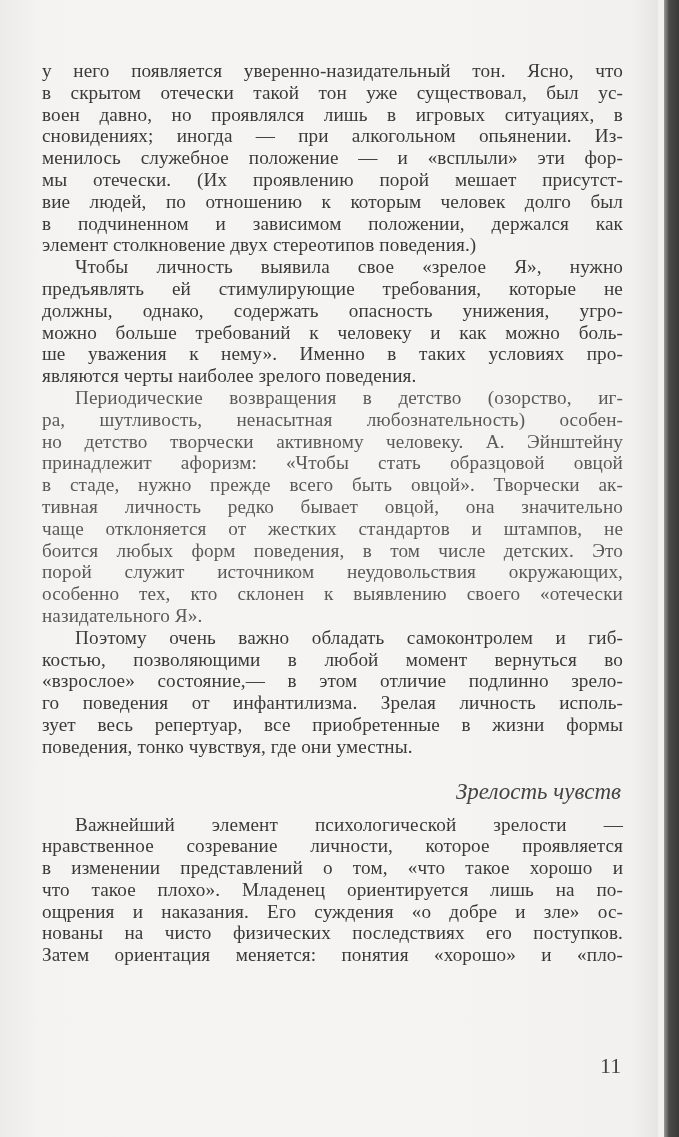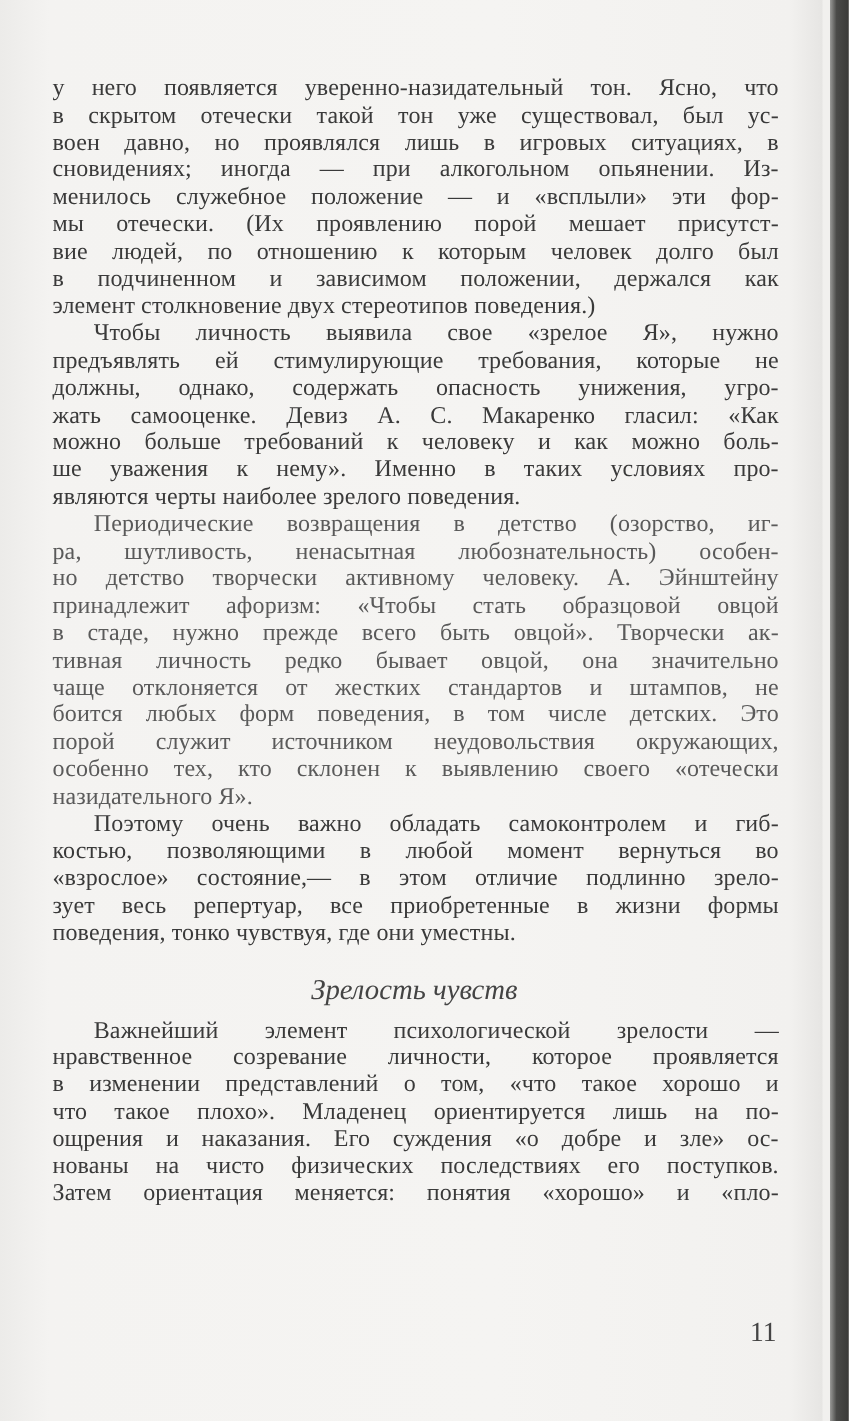--- a/index.html
+++ b/index.html
@@ -54,21 +54,21 @@
       padding-left: 33px;
     }
     .faded {
       color: #5a5a5a;
     }
     .heading {
       display: block;
       height: 44px;
       line-height: 44px;
       margin-top: 12px;
-      text-align: center;
+      text-align: right;
       font-style: italic;
       font-size: 23px;
       color: #444;
       padding-right: 2px;
     }
     .page-number {
       position: absolute;
       left: 600px;
       top: 1053px;
       font-size: 22px;
@@ -90,21 +90,20 @@
       <span class="line">мы отечески. (Их проявлению порой мешает присутст-</span>
       <span class="line">вие людей, по отношению к которым человек долго был</span>
       <span class="line">в подчиненном и зависимом положении, держался как</span>
       <span class="line last">элемент столкновение двух стереотипов поведения.)</span>
     </div>
 
     <div>
       <span class="line indent">Чтобы личность выявила свое «зрелое Я», нужно</span>
       <span class="line">предъявлять ей стимулирующие требования, которые не</span>
       <span class="line">должны, однако, содержать опасность унижения, угро-</span>
-      <span class="line">жать самооценке. Девиз А. С. Макаренко гласил: «Как</span>
       <span class="line">можно больше требований к человеку и как можно боль-</span>
       <span class="line">ше уважения к нему». Именно в таких условиях про-</span>
       <span class="line last">являются черты наиболее зрелого поведения.</span>
     </div>
 
     <div class="faded">
       <span class="line indent">Периодические возвращения в детство (озорство, иг-</span>
       <span class="line">ра, шутливость, ненасытная любознательность) особен-</span>
       <span class="line">но детство творчески активному человеку. А. Эйнштейну</span>
       <span class="line">принадлежит афоризм: «Чтобы стать образцовой овцой</span>
@@ -114,20 +113,21 @@
       <span class="line">боится любых форм поведения, в том числе детских. Это</span>
       <span class="line">порой служит источником неудовольствия окружающих,</span>
       <span class="line">особенно тех, кто склонен к выявлению своего «отечески</span>
       <span class="line last">назидательного Я».</span>
     </div>
 
     <div>
       <span class="line indent">Поэтому очень важно обладать самоконтролем и гиб-</span>
       <span class="line">костью, позволяющими в любой момент вернуться во</span>
       <span class="line">«взрослое» состояние,— в этом отличие подлинно зрело-</span>
+      <span class="line">го поведения от инфантилизма. Зрелая личность исполь-</span>
       <span class="line">зует весь репертуар, все приобретенные в жизни формы</span>
       <span class="line last">поведения, тонко чувствуя, где они уместны.</span>
     </div>
 
     <span class="heading">Зрелость чувств</span>
 
     <div>
       <span class="line indent">Важнейший элемент психологической зрелости —</span>
       <span class="line">нравственное созревание личности, которое проявляется</span>
       <span class="line">в изменении представлений о том, «что такое хорошо и</span>

